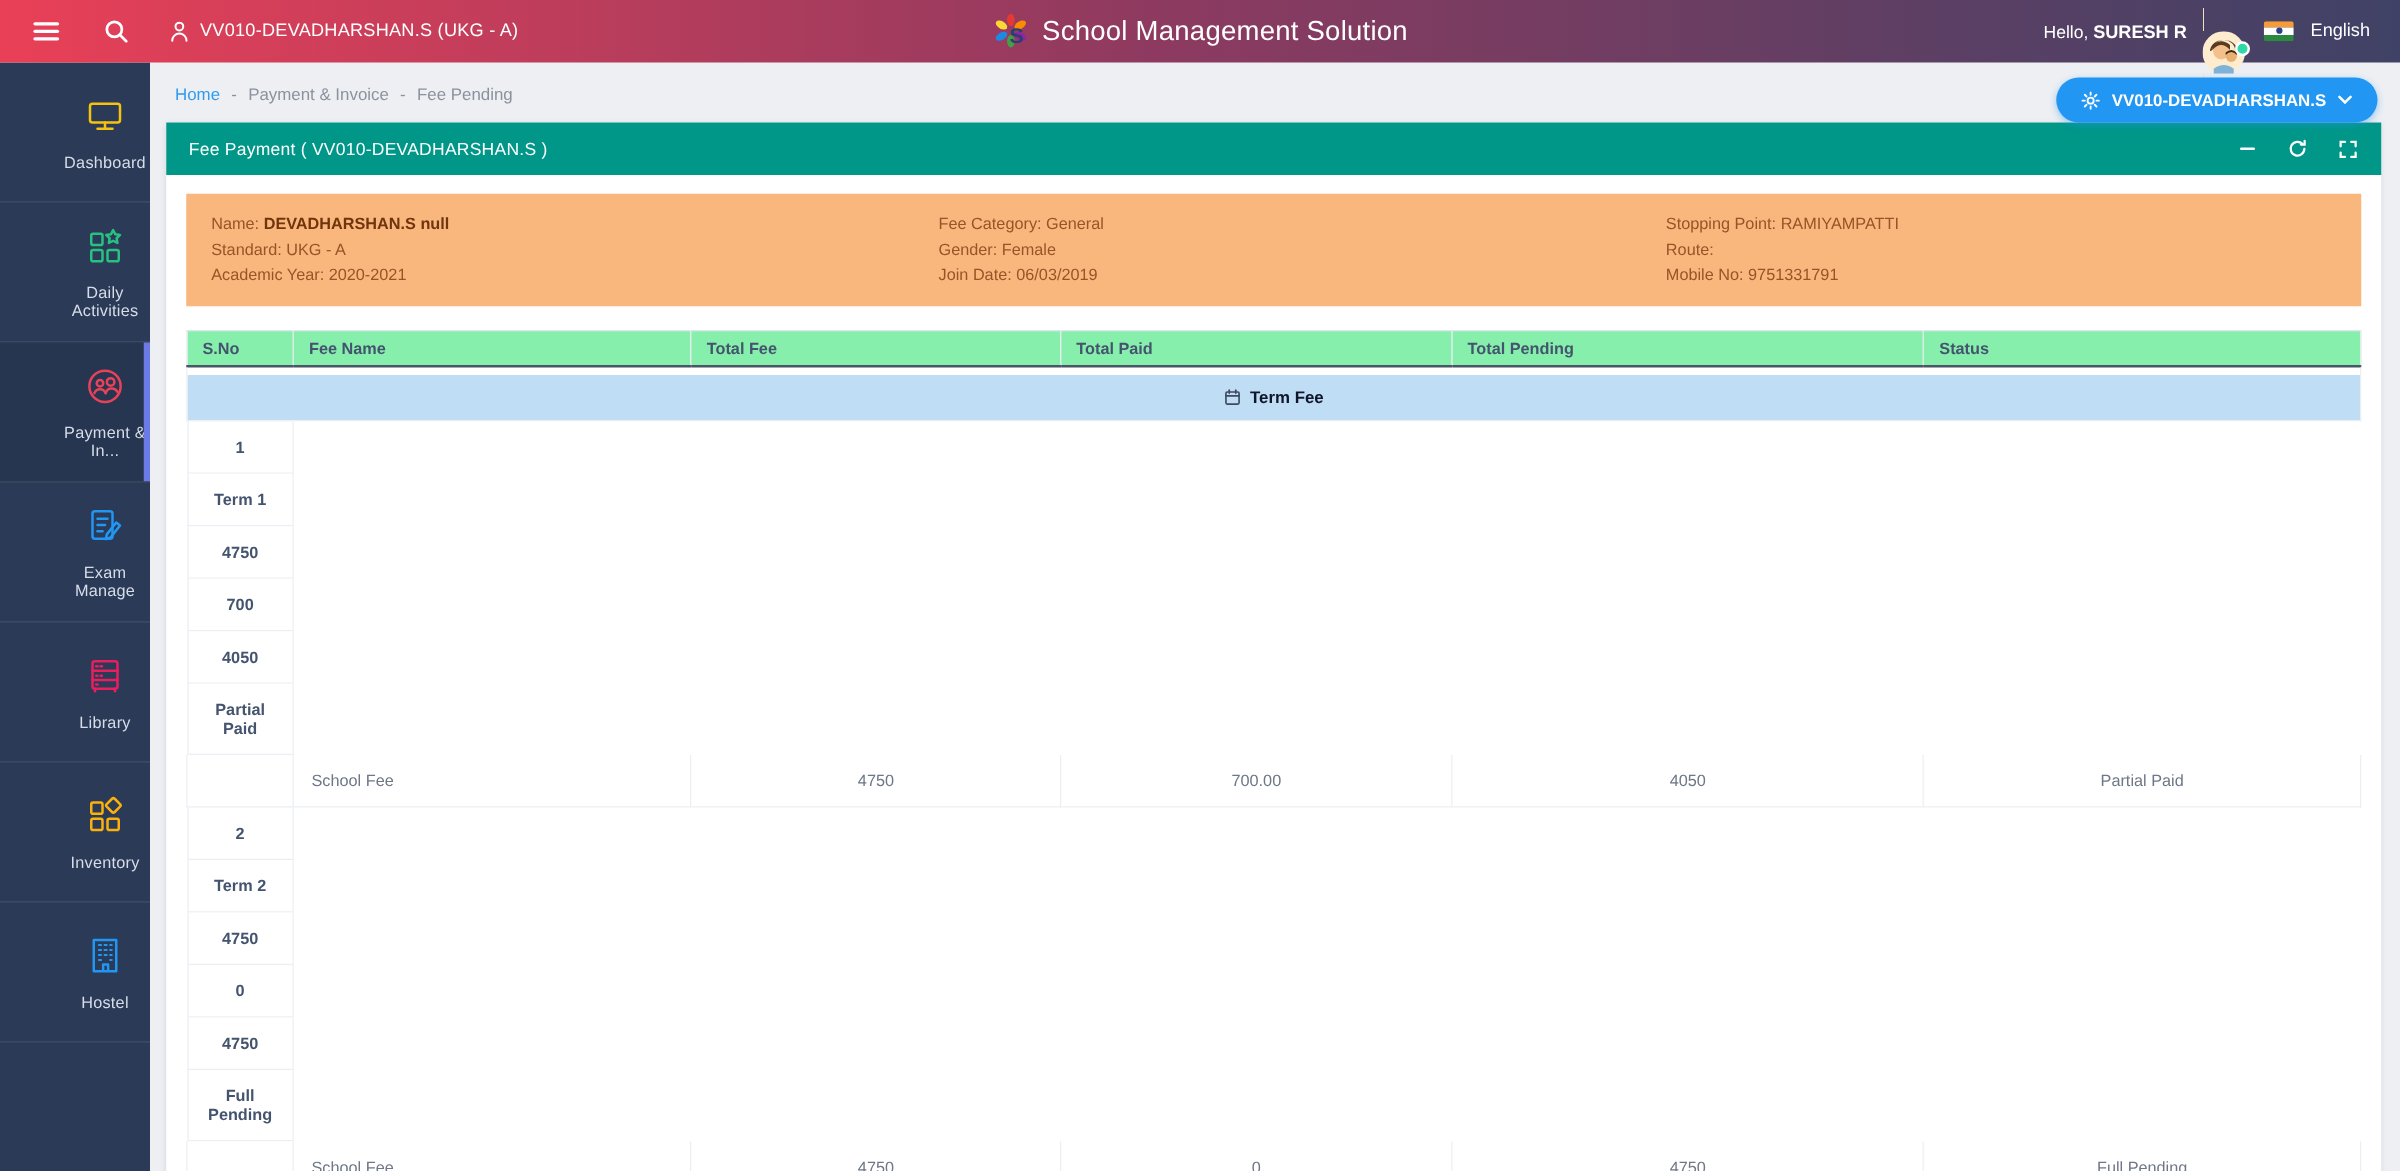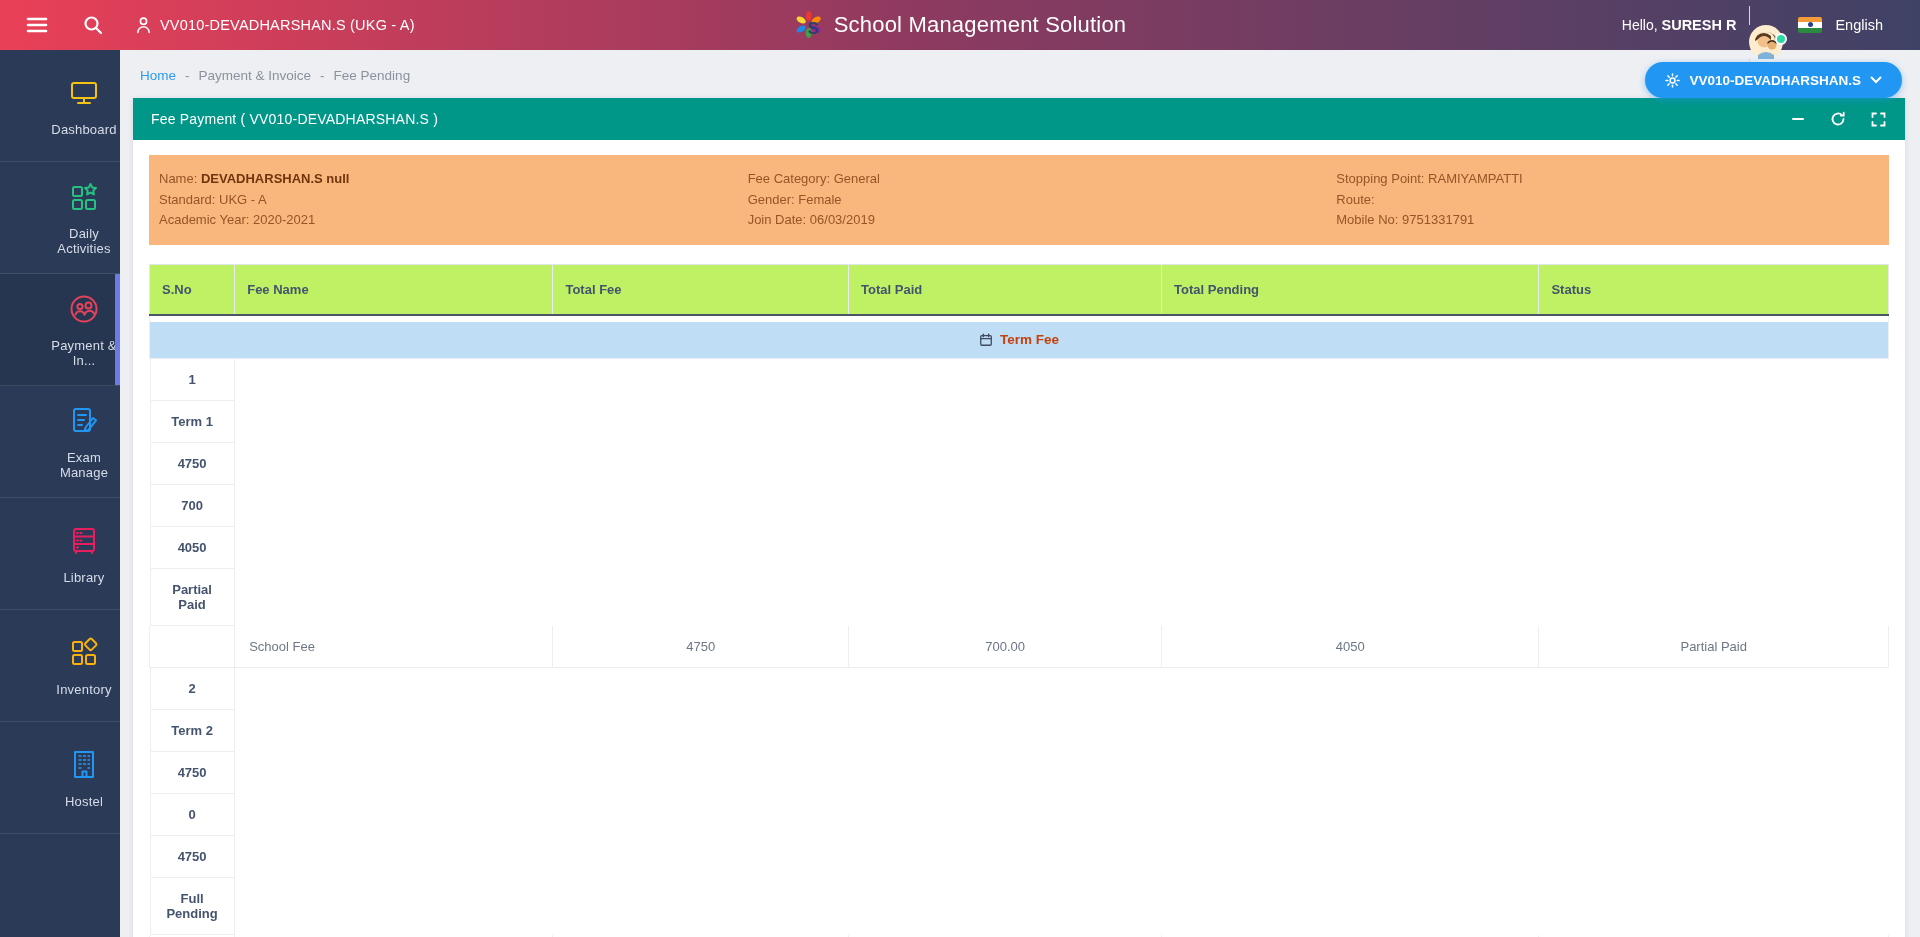--- a/index.html
+++ b/index.html
@@ -10,21 +10,21 @@
   .topbar {
     height: 50px; width: 100%;
     background: linear-gradient(90deg, #e94057 0%, #8e3a60 48%, #3f4266 100%);
     display: flex; align-items: center; position: relative; color: #fff;
   }
   .tb-left { display: flex; align-items: center; gap: 30px; margin-left: 24px; }
   .icon-btn { display: flex; align-items: center; justify-content: center; width: 26px; height: 26px; cursor: pointer; }
   .student-chip { display: flex; align-items: center; gap: 9px; font-size: 14.5px; letter-spacing: .2px; }
   .tb-center { position: absolute; left: 50%; transform: translateX(-50%); display: flex; align-items: center; gap: 10px; }
   .app-title { font-size: 22px; font-weight: 400; letter-spacing: .2px; }
-  .tb-right { margin-left: auto; margin-right: 37px; display: flex; align-items: center; gap: 13px; }
+  .tb-right { margin-left: auto; margin-right: 24px; display: flex; align-items: center; gap: 13px; }
   .hello { font-size: 14px; }
   .hello b { font-size: 14.5px; }
   .avatar-wrap { position: relative; width: 36px; height: 36px; cursor: pointer; }
   .avatar { width: 36px; height: 36px; border-radius: 50%; background: #fdeccd; overflow: hidden; border: 1px solid #f0d6a8; }
   .status-dot { position: absolute; right: -2px; bottom: -2px; width: 12px; height: 12px; border-radius: 50%; background: #2ed8a7; border: 2px solid #fff; }
   .flag { width: 24px; height: 16px; display: flex; flex-direction: column; border-radius: 2px; overflow: hidden; }
   .flag .saffron { flex: 1; background: #f59b38; }
   .flag .white  { flex: 1; background: #ffffff; display: flex; align-items: center; justify-content: center; }
   .flag .white i { width: 5px; height: 5px; border-radius: 50%; background: #2b3f8c; display: block; }
   .flag .green  { flex: 1; background: #2c8a3e; }
@@ -59,38 +59,38 @@
   .card { margin: 0 15px 0 13px; background: #fff; box-shadow: 0 1px 5px rgba(60,70,90,.15); }
   .panel-header {
     height: 42px; background: #009688; color: #fff; display: flex; align-items: center;
     padding: 0 18px; font-size: 14px; letter-spacing: .2px;
   }
   .panel-tools { margin-left: auto; display: flex; align-items: center; gap: 22px; }
   .panel-tools .icon-btn { width: 18px; height: 18px; }
   .card-body { padding: 15px 16px 44px 16px; }
 
   
-  .info-box { background: #f9b77e; padding: 14px 10px; display: flex; gap: 12px; }
+  .info-box { background: #f9b77e; padding: 14px 20px; display: flex; gap: 12px; }
   .info-col { font-size: 13px; color: #975426; line-height: 20.5px; }
   .info-col.c1 { width: 34%; }
   .info-col.c2 { width: 34%; }
   .info-col.c3 { width: 32%; }
   .info-col b { color: #70350c; }
 
   
   table.fee-table { width: 100%; border-collapse: collapse; margin-top: 19px; font-size: 13px; }
   .fee-table th {
     text-align: left; color: #45546e; font-size: 13px; font-weight: bold;
-    padding: 17px 12px; border: 1px solid #e7ebf1; border-top: 1px solid #e1e6ed;
-    border-bottom: 2px solid #4a5568; background: #bef264;
+    padding: 6px 12px; border: 1px solid #e7ebf1; border-top: 1px solid #e1e6ed;
+    border-bottom: 2px solid #4a5568; background: #86efac;
   }
   .fee-table td { padding: 13px 10px; color: #6d7787; border: 1px solid #ebeff4; border-top: none; background: #fff; }
   .fee-table tr.section-row td { padding: 0; border-left: 1px solid #ebeff4; border-right: 1px solid #ebeff4; border-top: 2px solid #42506b; }
   .section-band {
-    margin-top: 6px; background: #c0ddf6; color: #c2410c; font-weight: bold; font-size: 13.5px;
+    margin-top: 6px; background: #c0ddf6; color: #0f172a; font-weight: bold; font-size: 13.5px;
     display: flex; align-items: center; justify-content: center; gap: 7px; height: 36px;
   }
   .fee-table tr.main td { font-weight: bold; color: #45546e; }
   .c-sno, .c-num, .c-status { text-align: center; }
   tr.main .c-name, tr.row-center .c-name { text-align: center; }
   tr.sub .c-name, tr.row-left .c-name { text-align: left; padding-left: 14px; }
   svg { display: block; }
 </style>
 </head>
 <body>

